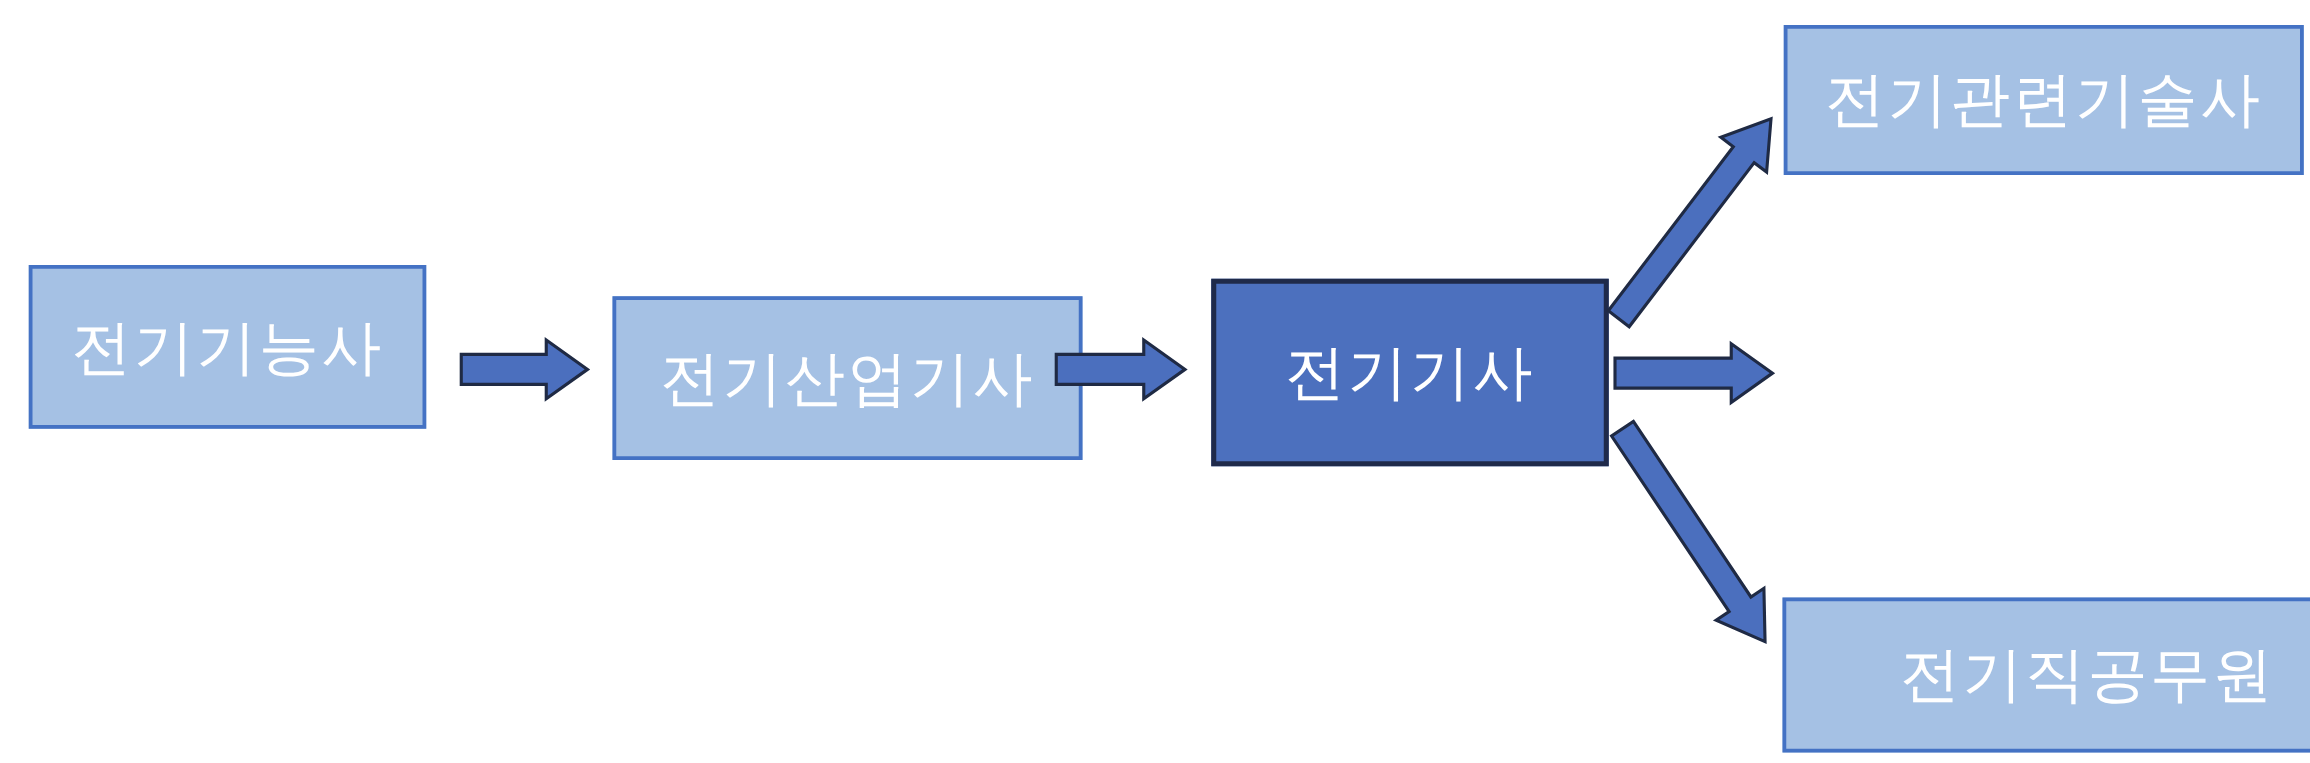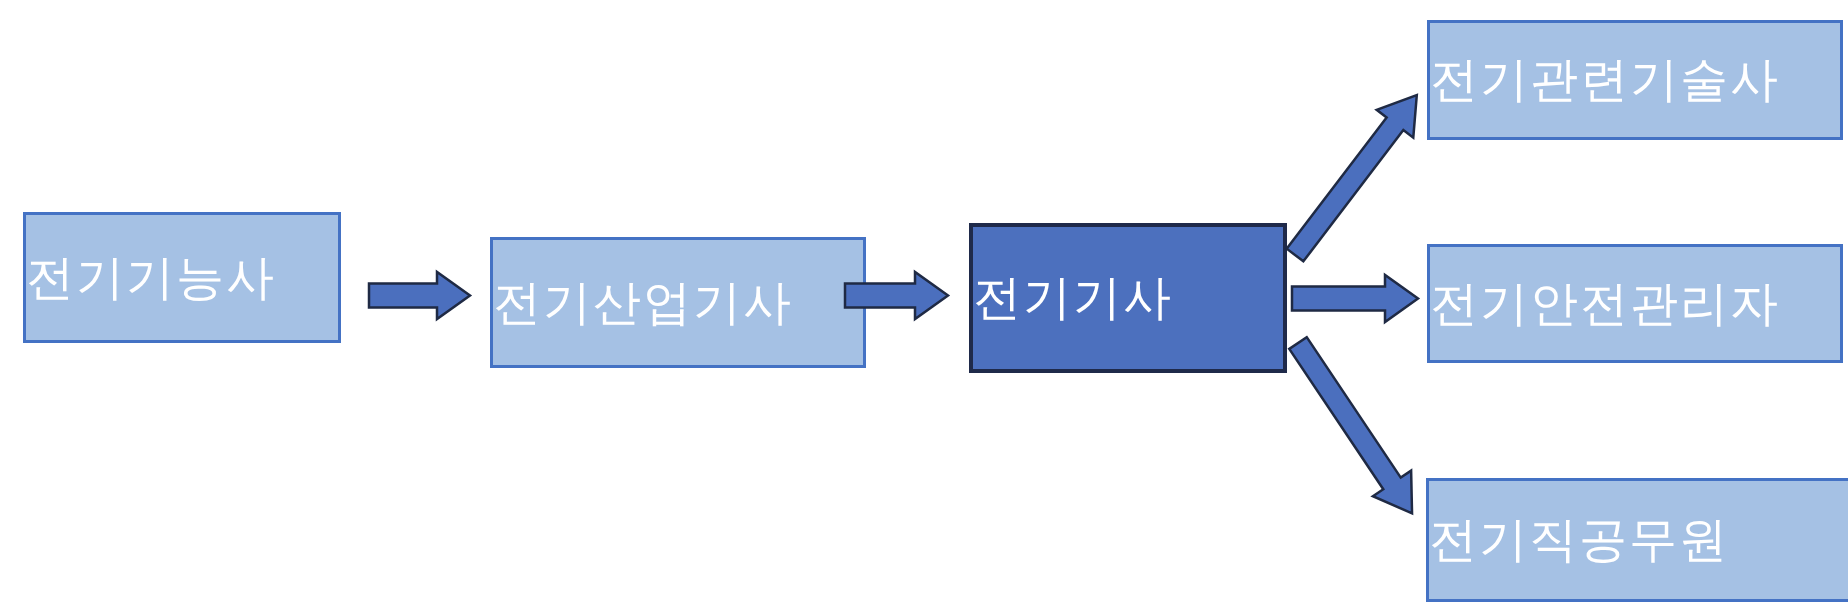--- a/index.html
+++ b/index.html
@@ -16,21 +16,21 @@
   body{background:var(--background);font-family:"Liberation Sans","DejaVu Sans",sans-serif;}
   .canvas{
     position:relative;
     width:1848px;height:610px;
     background:var(--background);
     overflow:hidden;
   }
   .node{
     position:absolute;
     box-sizing:border-box;
-    display:flex;align-items:center;
+    display:flex;align-items:center;justify-content:center;
     color:var(--text);
     font-size:48px;
     letter-spacing:2px;
     white-space:nowrap;
     font-family:Liberation Mono, monospace;
   }
   .node.light{
     background:var(--light-box-fill);
     border:3px solid var(--light-box-border);
   }
@@ -88,21 +88,18 @@
   <div class="arrow" style="left:1298px;top:320px;width:205px;height:46px;transform:rotate(56.2deg);">
     <svg width="205" height="46" viewBox="0 0 205 46">
       <polygon points="0,12.5 169,12.5 169,0 205,23 169,46 169,33.5 0,33.5" style="fill:var(--arrow-fill);stroke:var(--arrow-border);stroke-width:2.5;stroke-linejoin:miter;"></polygon>
     </svg>
   </div>
 
   <div class="node light" style="left:1427px;top:20px;width:416px;height:120px;">
     <span>전기관련기술사</span>
   </div>
 
-  <div class="node light" style="left:1427px;top:244px;width:416px;height:119px;">
-    <span>전기안전관리자</span>
-  </div>
 
   <div class="node light" style="left:1426px;top:478px;width:488px;height:124px;">
     <span>전기직공무원</span>
   </div>
 
 </div>
 
 </body></html>

